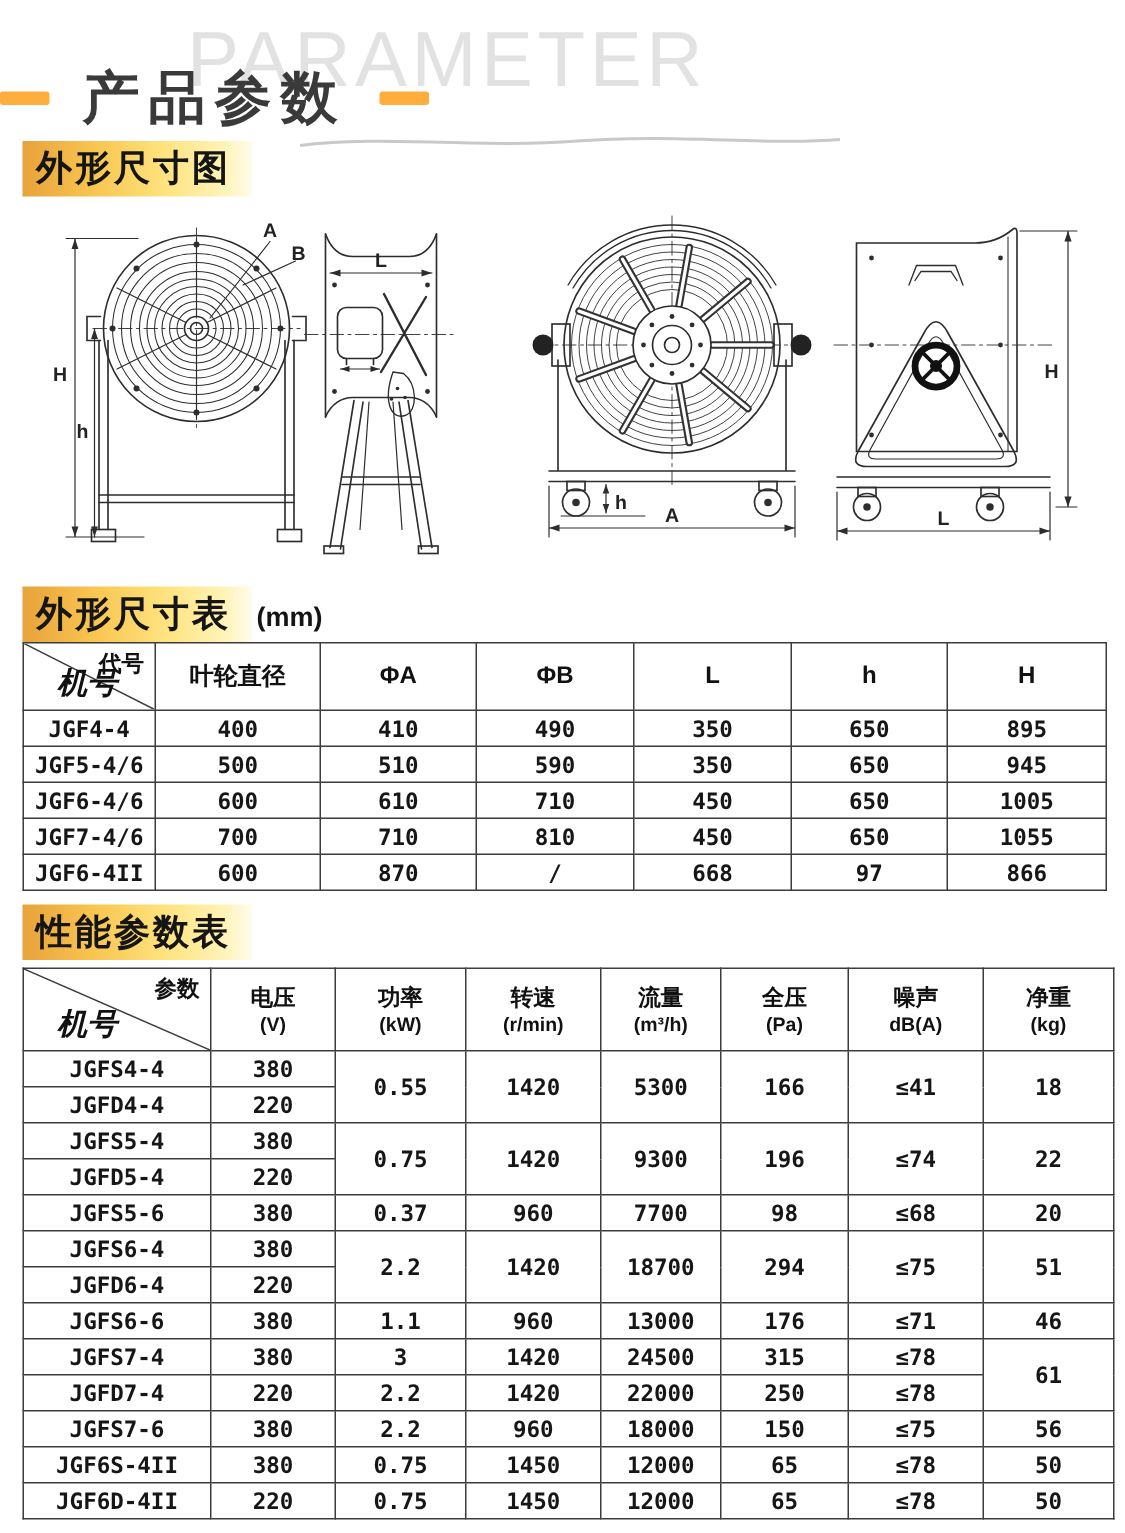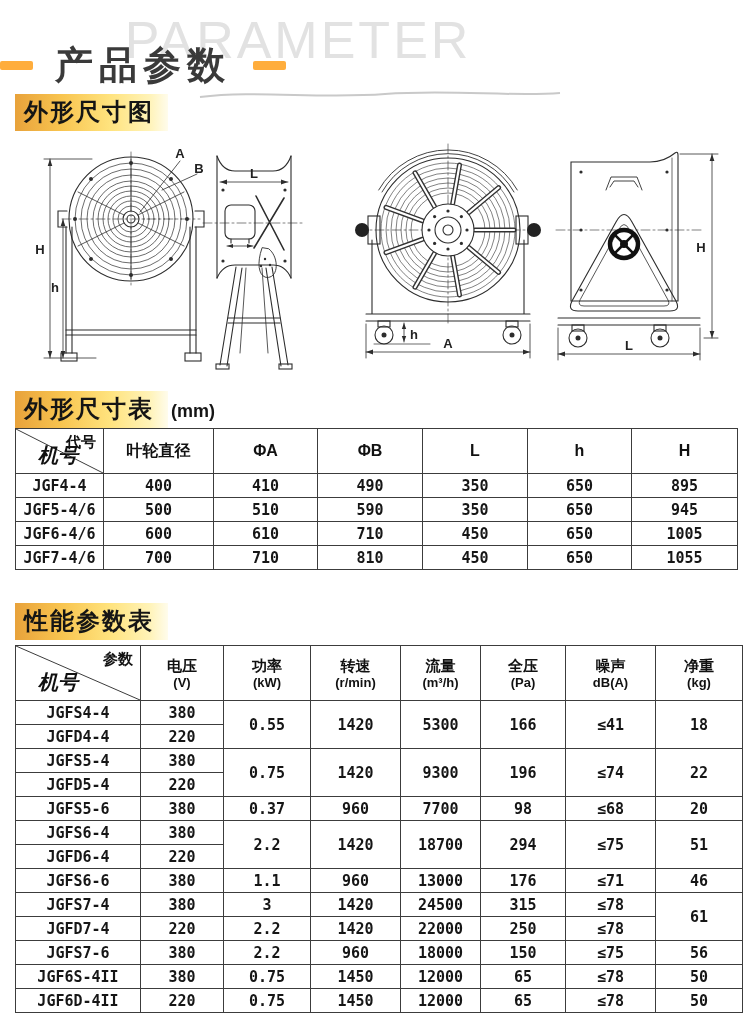--- a/index.html
+++ b/index.html
@@ -320,20 +320,29 @@
         </tr>
         <tr>
           <td>JGF7-4/6</td>
           <td>700</td>
           <td>710</td>
           <td>810</td>
           <td>450</td>
           <td>650</td>
           <td>1055</td>
         </tr>
+        <tr>
+          <td>JGF6-4II</td>
+          <td>600</td>
+          <td>870</td>
+          <td>/</td>
+          <td>668</td>
+          <td>97</td>
+          <td>866</td>
+        </tr>
       </tbody>
   </table>
 
   <div class="sec-title" style="top:603px">
     <span class="hl">性能参数表</span>
   </div>
 
   <table class="tbl t2">
     <colgroup>
         <col style="width:125px">

